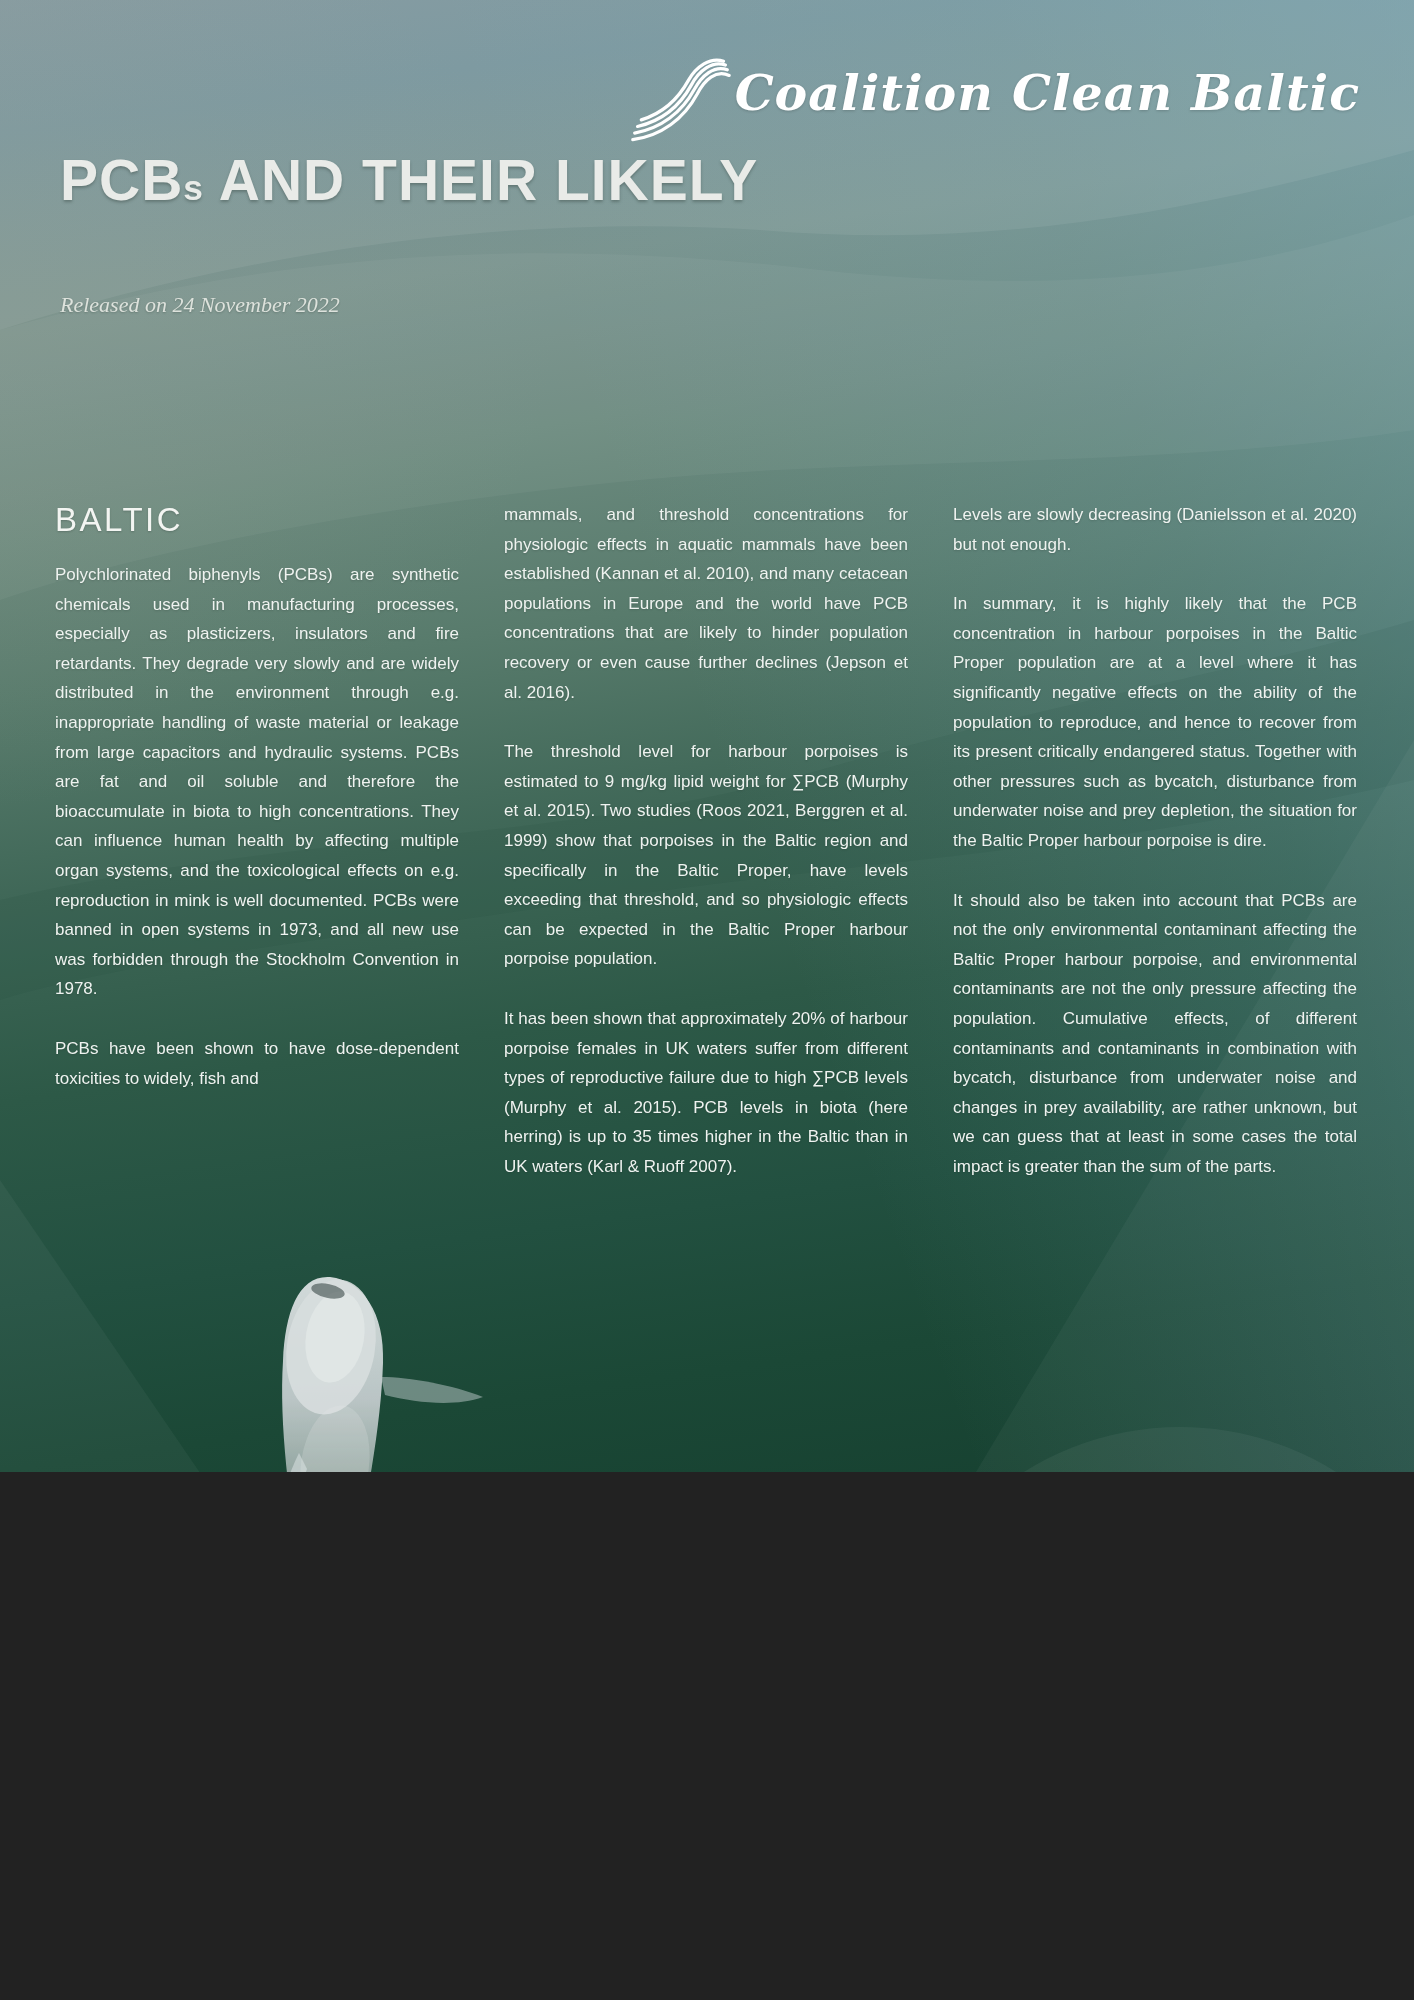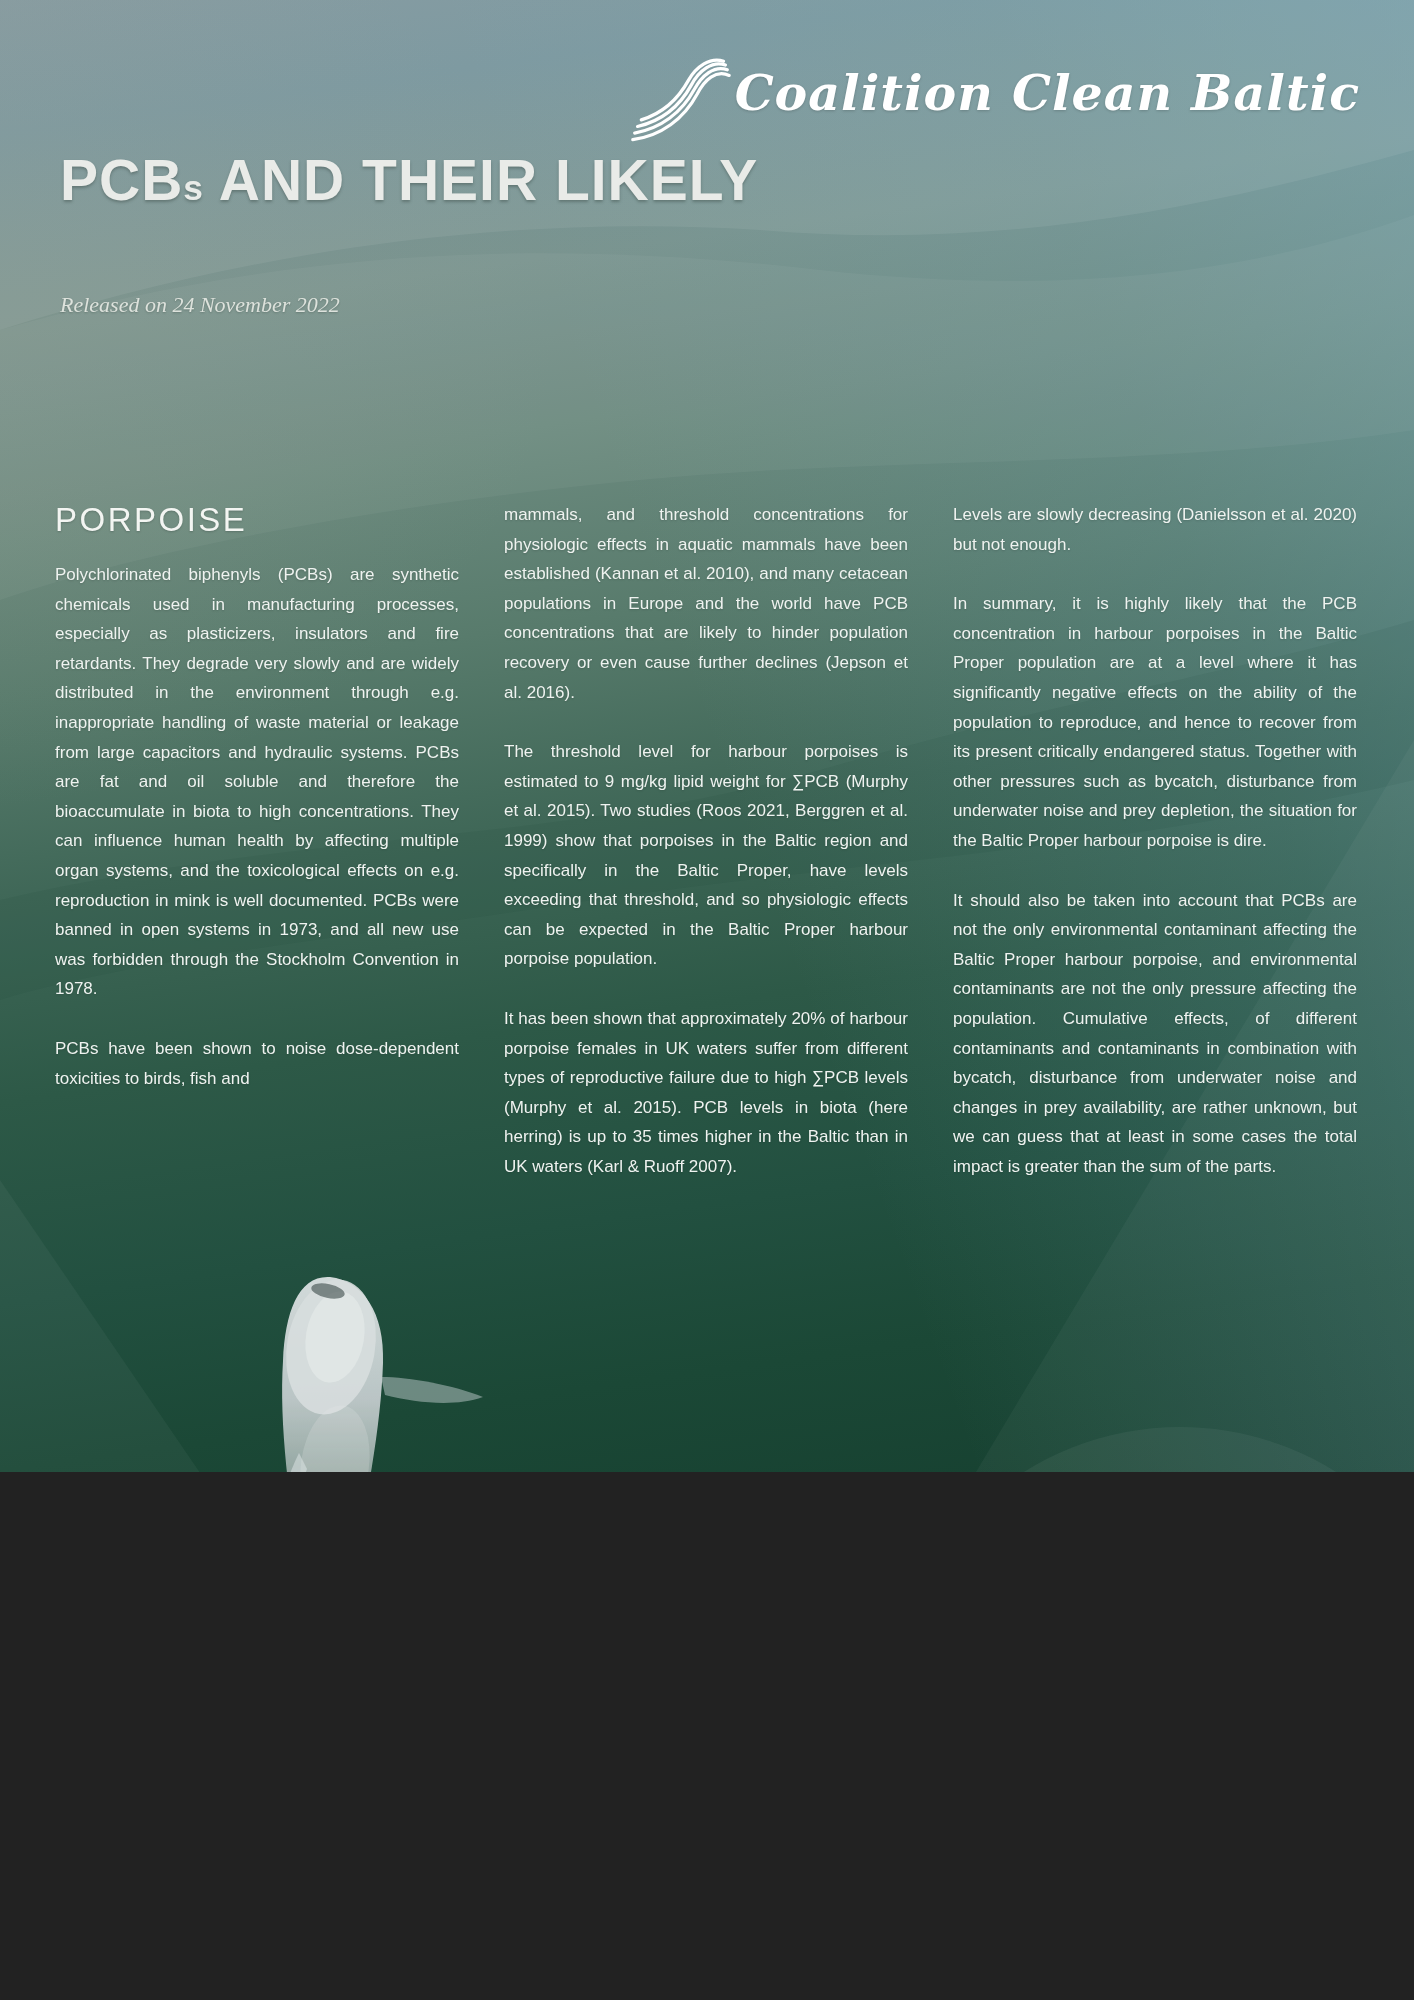--- a/index.html
+++ b/index.html
@@ -137,23 +137,23 @@
     <span class="logo-text">Coalition Clean Baltic</span>
   </div>
 
   <div class="title-block">
     <div class="title-line"><span>PCB</span><span class="small-s">s</span><span> AND THEIR LIKELY</span></div>
     <div class="release-date">Released on 24 November 2022</div>
   </div>
 
   <div class="columns">
     <div class="col">
-      <div class="summary-heading">PORPOISE</div>
+      <div class="summary-heading">BALTIC</div>
       <p>Polychlorinated biphenyls (PCBs) are synthetic chemicals used in manufacturing processes, especially as plasticizers, insulators and fire retardants. They degrade very slowly and are widely distributed in the environment through e.g. inappropriate handling of waste material or leakage from large capacitors and hydraulic systems. PCBs are fat and oil soluble and therefore the bioaccumulate in biota to high concentrations. They can influence human health by affecting multiple organ systems, and the toxicological effects on e.g. reproduction in mink is well documented. PCBs were banned in open systems in 1973, and all new use was forbidden through the Stockholm Convention in 1978.</p>
-      <p>PCBs have been shown to noise dose-dependent toxicities to birds, fish and</p>
+      <p>PCBs have been shown to have dose-dependent toxicities to widely, fish and</p>
     </div>
     <div class="col">
       <p>mammals, and threshold concentrations for physiologic effects in aquatic mammals have been established (Kannan et al. 2010), and many cetacean populations in Europe and the world have PCB concentrations that are likely to hinder population recovery or even cause further declines (Jepson et al. 2016).</p>
       <p>The threshold level for harbour porpoises is estimated to 9 mg/kg lipid weight for ∑PCB (Murphy et al. 2015). Two studies (Roos 2021, Berggren et al. 1999) show that porpoises in the Baltic region and specifically in the Baltic Proper, have levels exceeding that threshold, and so physiologic effects can be expected in the Baltic Proper harbour porpoise population.</p>
       <p>It has been shown that approximately 20% of harbour porpoise females in UK waters suffer from different types of reproductive failure due to high ∑PCB levels (Murphy et al. 2015). PCB levels in biota (here herring) is up to 35 times higher in the Baltic than in UK waters (Karl &amp; Ruoff 2007).</p>
     </div>
     <div class="col">
       <p>Levels are slowly decreasing (Danielsson et al. 2020) but not enough.</p>
       <p>In summary, it is highly likely that the PCB concentration in harbour porpoises in the Baltic Proper population are at a level where it has significantly negative effects on the ability of the population to reproduce, and hence to recover from its present critically endangered status. Together with other pressures such as bycatch, disturbance from underwater noise and prey depletion, the situation for the Baltic Proper harbour porpoise is dire.</p>
       <p>It should also be taken into account that PCBs are not the only environmental contaminant affecting the Baltic Proper harbour porpoise, and environmental contaminants are not the only pressure affecting the population. Cumulative effects, of different contaminants and contaminants in combination with bycatch, disturbance from underwater noise and changes in prey availability, are rather unknown, but we can guess that at least in some cases the total impact is greater than the sum of the parts.</p>

